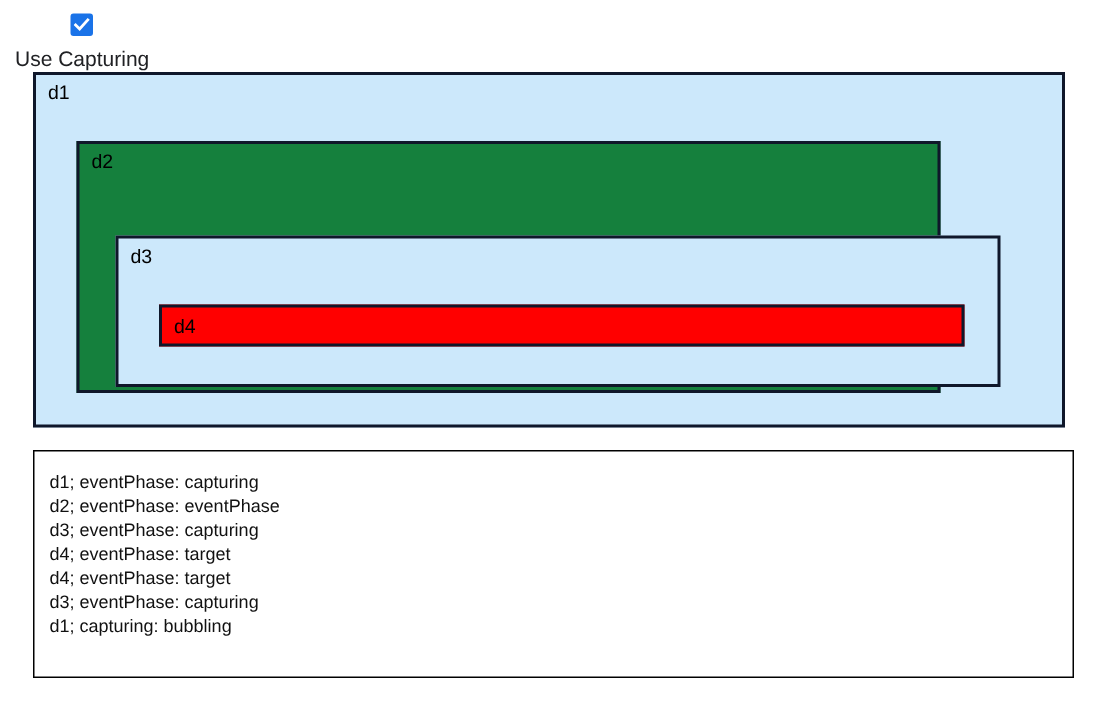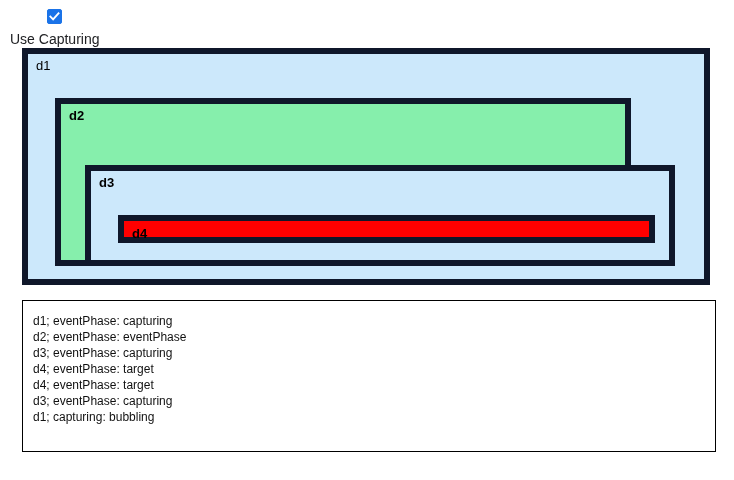--- a/index.html
+++ b/index.html
@@ -48,21 +48,21 @@
     font-size: 14px;
     line-height: 16px;
     color: #202124;
     white-space: nowrap;
     cursor: default;
   }
 
   
   .box {
     position: absolute;
-    border: 6px solid #0f172a;
+    border: 2px solid #0f172a;
     box-sizing: border-box;
     padding-left: 28px;
   }
   .box > .box-label {
     position: absolute;
     left: 8px;
     top: 4px;
     font-size: 13px;
     line-height: 15px;
     color: #000000;
@@ -74,22 +74,21 @@
     top: 48px;
     width: 688px;
     height: 237px;
     background: #cce8fb;
   }
   #d2 {
     left: 27px;
     top: 44px;
     width: 576px;
     height: 168px;
-    background: #86efac;
-    font-weight: bold;
+    background: #15803d;
   }
   #d3 {
     left: 24px;
     top: 45px;
     width: 590px;
     height: 101px;
     background: #cce8fb;
     margin-top: 16px;
   }
   #d4 {

